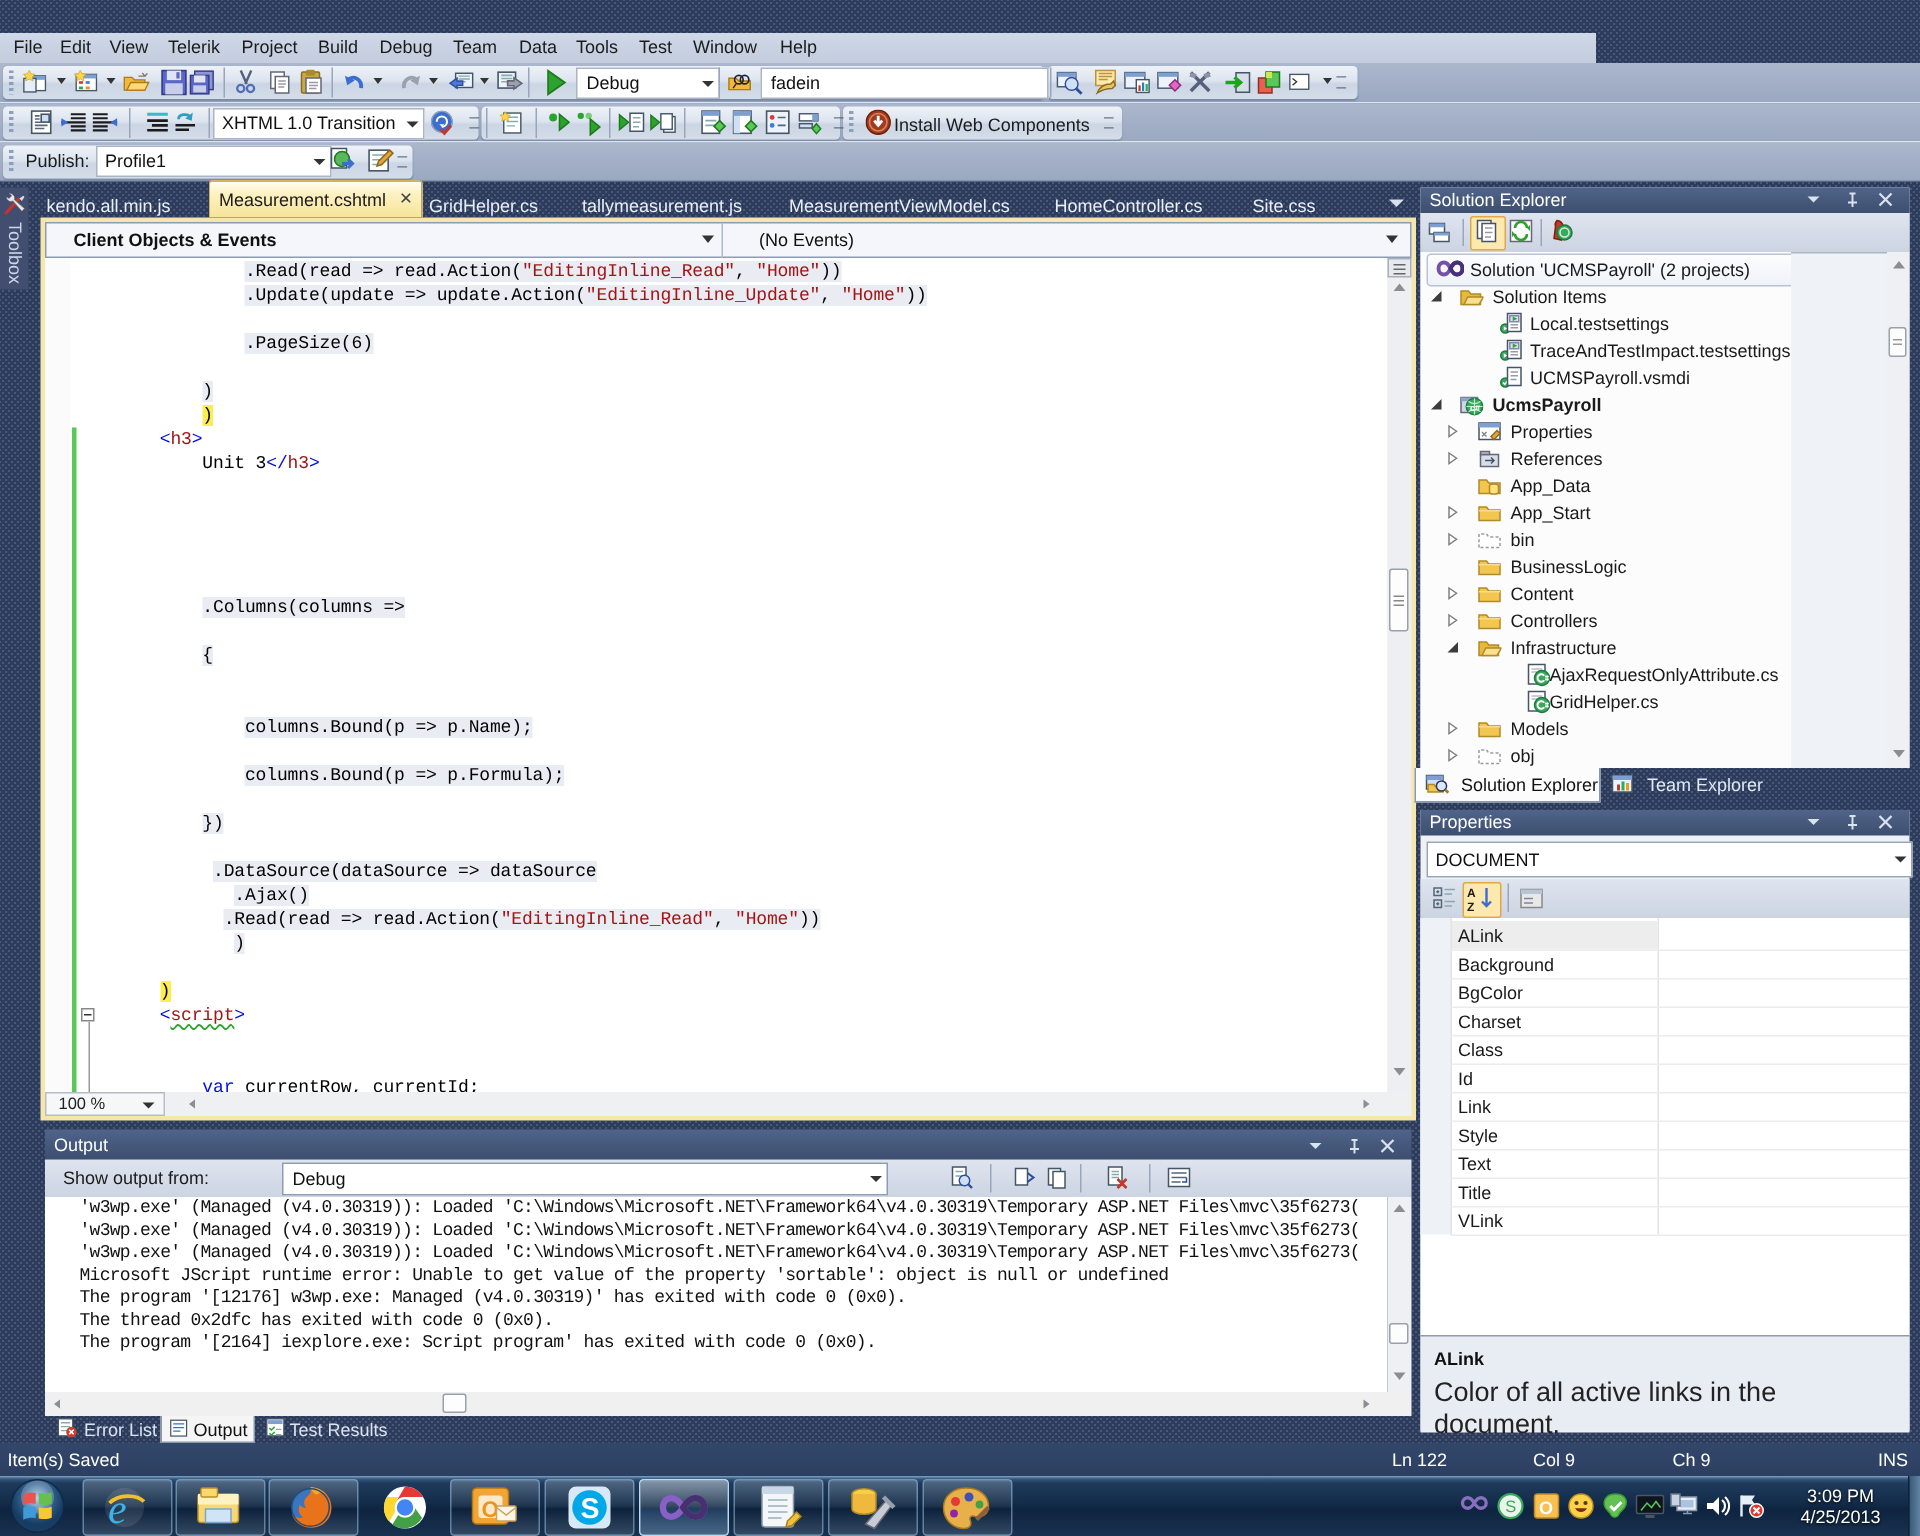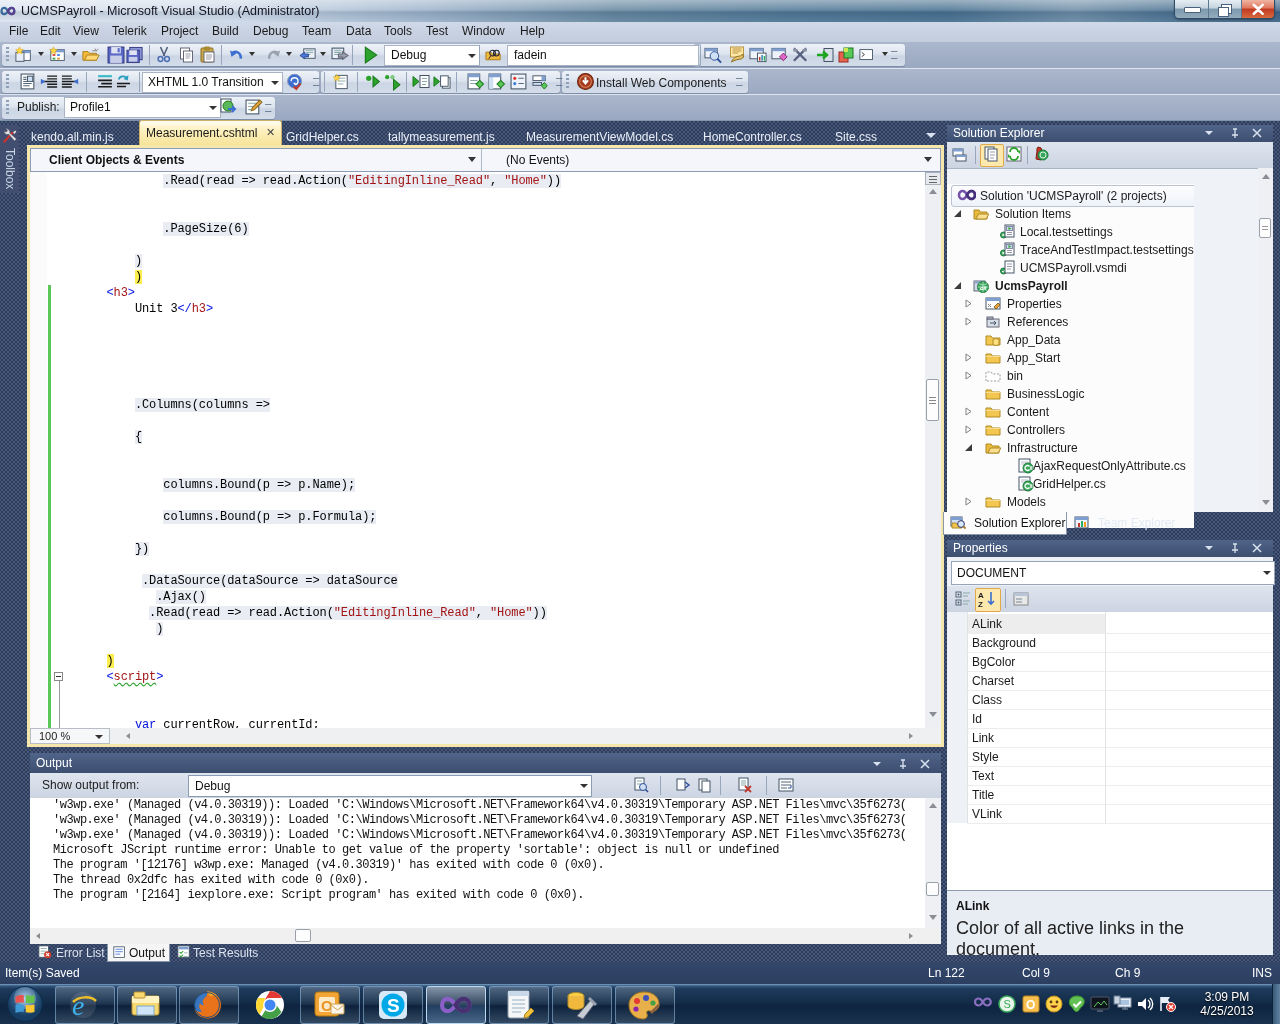--- a/index.html
+++ b/index.html
@@ -16,21 +16,21 @@
  radial-gradient(circle, rgba(135,155,195,.65) 0, rgba(135,155,195,.65) .65px, transparent 1px);
  background-size:4px 4px,4px 4px;background-position:0 0,2px 2px;}
 
 #titlebar{top:0;left:0;width:1280px;height:22px;
  background:linear-gradient(90deg,#dce5ef 0%,#cfdbe9 18%,#9db3cb 33%,#64869f 48%,#4f7795 62%,#47708f 74%,#6c8ca6 84%,#4a7190 92%,#3f6587 100%);
  border-bottom:1px solid #15304e;}
 #titlebar:before{content:"";position:absolute;left:0;top:0;width:100%;height:100%;
  background:linear-gradient(180deg,rgba(255,255,255,.45) 0%,rgba(255,255,255,.15) 45%,rgba(20,40,70,.12) 55%,rgba(255,255,255,.05) 100%);}
 #titletext{left:21px;top:4px;font-size:12.5px;color:#141422;white-space:nowrap;}
 
-#menubar{top:22px;left:0;width:1280px;height:20px;
+#menubar{top:22px;left:0;width:1064px;height:20px;
  background:linear-gradient(180deg,#d0d9e8 0%,#c9d2e2 50%,#c3cddd 100%);
  border-bottom:1px solid #b1bccd;}
 .menuitem{position:absolute;top:2px;font-size:12px;color:#1b1b1b;}
 
 .tbar{left:0;width:1280px;
  background:linear-gradient(180deg,#aab7cc 0%,#a2afc6 50%,#9aa8c1 100%);}
 .tbx{position:absolute;top:2px;height:22px;border-radius:3px;
  background:linear-gradient(180deg,#eef2f8 0%,#dde4ef 45%,#cbd5e4 55%,#d4dde9 100%);
  box-shadow:0 1px 1px rgba(60,80,110,.35);}
 #tb1{top:42px;height:26px;}
@@ -86,41 +86,20 @@
 #taskbar{top:984px;left:0;width:1280px;height:40px;
  background:linear-gradient(180deg,#7ba3c4 0%,#33567c 5%,#1e3a5c 12%,#132c49 45%,#0e2440 55%,#19324f 100%);}
 .tbtn{position:absolute;top:2px;width:58px;height:36px;border:1px solid rgba(150,190,225,.55);
  border-radius:3px;background:linear-gradient(180deg,rgba(255,255,255,.22),rgba(255,255,255,.05) 48%,rgba(0,0,0,.08) 52%,rgba(255,255,255,.12));}
 .mono{font-family:"Liberation Mono",monospace;}
 </style>
 </head>
 <body>
 <div id="screen" class="dots">
 
-  <div id="titlebar" class="abs">
-    <svg class="abs" style="left:0px;top:4px" width="17" height="14" viewBox="0 0 17 14">
-      <path d="M1.5 7 C1.5 4.8 3 3.8 4.3 3.8 C6 3.8 7 5.2 7.9 7 C8.8 8.8 9.8 10.2 11.5 10.2 C12.8 10.2 14.3 9.2 14.3 7 C14.3 4.8 12.8 3.8 11.5 3.8 C9.8 3.8 8.8 5.2 7.9 7 C7 8.8 6 10.2 4.3 10.2 C3 10.2 1.5 9.2 1.5 7 Z" fill="none" stroke="#3a6a9a" stroke-width="2.2"></path>
-      <path d="M7.9 7 C8.8 8.8 9.8 10.2 11.5 10.2 C12.8 10.2 14.3 9.2 14.3 7 C14.3 4.8 12.8 3.8 11.5 3.8 C9.8 3.8 8.8 5.2 7.9 7 Z" fill="none" stroke="#5b3f8f" stroke-width="2.2"></path>
-    </svg>
-    <div id="titletext" class="abs">UCMSPayroll - Microsoft Visual Studio (Administrator)</div>
-    <div class="abs" style="left:1174px;top:0;width:99px;height:18px;border:1px solid #2d4a66;border-top:none;border-radius:0 0 5px 5px;overflow:hidden;box-shadow:0 1px 2px rgba(0,0,0,.3);">
-      <div class="abs" style="left:0;top:0;width:33px;height:18px;background:linear-gradient(180deg,#e7eef3 0%,#c3d3de 45%,#7d99ad 50%,#93abbd 100%);border-right:1px solid #5a7890;">
-        <div class="abs" style="left:9px;top:7px;width:15px;height:4px;background:#fff;border:1px solid #47627a;border-radius:1px"></div>
-      </div>
-      <div class="abs" style="left:34px;top:0;width:32px;height:18px;background:linear-gradient(180deg,#e7eef3 0%,#c3d3de 45%,#7d99ad 50%,#93abbd 100%);border-right:1px solid #5a7890;">
-        <div class="abs" style="left:12px;top:4px;width:9px;height:8px;background:#fff;border:1.5px solid #47627a;"></div>
-        <div class="abs" style="left:9px;top:7px;width:9px;height:8px;background:#fff;border:1.5px solid #47627a;"></div>
-      </div>
-      <div class="abs" style="left:67px;top:0;width:32px;height:18px;background:linear-gradient(180deg,#f0b5a3 0%,#e0765c 45%,#c03a20 50%,#d86a3e 100%);">
-        <svg class="abs" style="left:9px;top:3px" width="14" height="12" viewBox="0 0 14 12">
-            <path d="M2 1 L7 5 L12 1 M2 11 L7 7 L12 11 M2 1 L12 11 M12 1 L2 11" stroke="#fff" stroke-width="2.6" stroke-linecap="round" fill="none" transform="scale(.9) translate(1,1)"></path>
-          </svg>
-      </div>
-    </div>
-  </div>
 
   <div id="menubar" class="abs">
     <div class="menuitem" style="left:9px">File</div>
     <div class="menuitem" style="left:40px">Edit</div>
     <div class="menuitem" style="left:73px">View</div>
     <div class="menuitem" style="left:112px">Telerik</div>
     <div class="menuitem" style="left:161px">Project</div>
     <div class="menuitem" style="left:212px">Build</div>
     <div class="menuitem" style="left:253px">Debug</div>
     <div class="menuitem" style="left:302px">Team</div>
@@ -416,20 +395,21 @@
       <span class="abs" style="left:893px;top:8px;width:0;height:0;border-left:4px solid transparent;border-right:4px solid transparent;border-top:5px solid #333"></span>
     </div>
     <div id="editor">
       <div style="position:absolute;left:0;top:0;width:17px;height:556px;background:#fbfbfb"></div>
       <div style="position:absolute;left:17.5px;top:113px;width:3.5px;height:443px;background:#59c859"></div>
       <div style="position:absolute;left:28.5px;top:509px;width:1px;height:47px;background:#999"></div>
       <div style="position:absolute;left:24px;top:500px;width:9px;height:9px;border:1px solid #888;background:#fff;box-sizing:border-box;">
           <div style="position:absolute;left:1px;top:3px;width:5px;height:1px;background:#333"></div>
         </div>
       <div class="codeline" style="top:1px">        <span class="cbg">.Read(read =&gt; read.Action(<span class="str">"EditingInline_Read"</span>, <span class="str">"Home"</span>))</span></div>
+      <div class="codeline" style="top:17px">        <span class="cbg">.Update(update =&gt; update.Action(<span class="str">"EditingInline_Update"</span>, <span class="str">"Home"</span>))</span></div>
       <div class="codeline" style="top:49px">        <span class="cbg">.PageSize(6)</span></div>
       <div class="codeline" style="top:81px">    <span class="cbg">)</span></div>
       <div class="codeline" style="top:97px">    <span class="ybg">)</span></div>
       <div class="codeline" style="top:113px"><span class="kw">&lt;</span><span class="tn">h3</span><span class="kw">&gt;</span></div>
       <div class="codeline" style="top:129px">    Unit 3<span class="kw">&lt;/</span><span class="tn">h3</span><span class="kw">&gt;</span></div>
       <div class="codeline" style="top:225px">    <span class="cbg">.Columns(columns =&gt;</span></div>
       <div class="codeline" style="top:257px">    <span class="cbg">{</span></div>
       <div class="codeline" style="top:305px">        <span class="cbg">columns.Bound(p =&gt; p.Name);</span></div>
       <div class="codeline" style="top:337px">        <span class="cbg">columns.Bound(p =&gt; p.Formula);</span></div>
       <div class="codeline" style="top:369px">    <span class="cbg">})</span></div>
@@ -491,21 +471,21 @@
           <path d="M4 6 a4 4 0 0 1 8 0 M12 10 a4 4 0 0 1 -8 0" fill="none" stroke="#2ca32c" stroke-width="1.8"></path>
           <path d="M12 6 l2-2 v4z M4 10 l-2 2 v-4z" fill="#2ca32c"></path>
         </svg>
       <div class="tsep" style="left:80px;top:4px;height:18px"></div>
       <svg class="fficon" style="left:86px;top:4px" viewBox="0 0 16 16">
           <path d="M5 1 a4 4 0 0 1 4 4 l-1 9 -5-1 1-8 a4 4 0 0 1 1-4z" fill="#c0392b" stroke="#7c1f10"></path>
           <circle cx="10" cy="9" r="5" fill="#3aa85c" stroke="#1d7a3d"></circle>
           <path d="M7 9 a3 3 0 0 1 6 0 a3 3 0 0 1 -6 0" fill="none" stroke="#d8f0e0"></path>
         </svg>
     </div>
-    <div id="setree" style="position:absolute;left:0;top:43px;width:247px;height:344px;background:#fcfcfc;overflow:hidden;font-size:12px;color:#1a1a1a;margin-top:16px;">
+    <div id="setree" style="position:absolute;left:0;top:43px;width:247px;height:344px;background:#fcfcfc;overflow:hidden;font-size:12px;color:#1a1a1a;">
       <div class="abs" style="left:4px;top:1px;width:248px;height:20px;border:1px solid #b9c3d2;border-radius:3px;background:linear-gradient(180deg,#fdfdfe,#eef2f8);"></div>
       <svg class="fficon" style="left:9px;top:3px;width:20px" viewBox="0 0 20 16">
           <use href="#i-sol"></use>
         </svg>
         <div class="abs" style="left:33px;top:5px">Solution 'UCMSPayroll' (2 projects)</div>
       <svg class="fficon" style="left:6px;top:25px;width:9px;height:9px" viewBox="0 0 9 9">
           <use href="#i-expm"></use>
         </svg>
       <svg class="fficon" style="left:26px;top:22px" viewBox="0 0 16 16">
           <use href="#i-folderop"></use>

